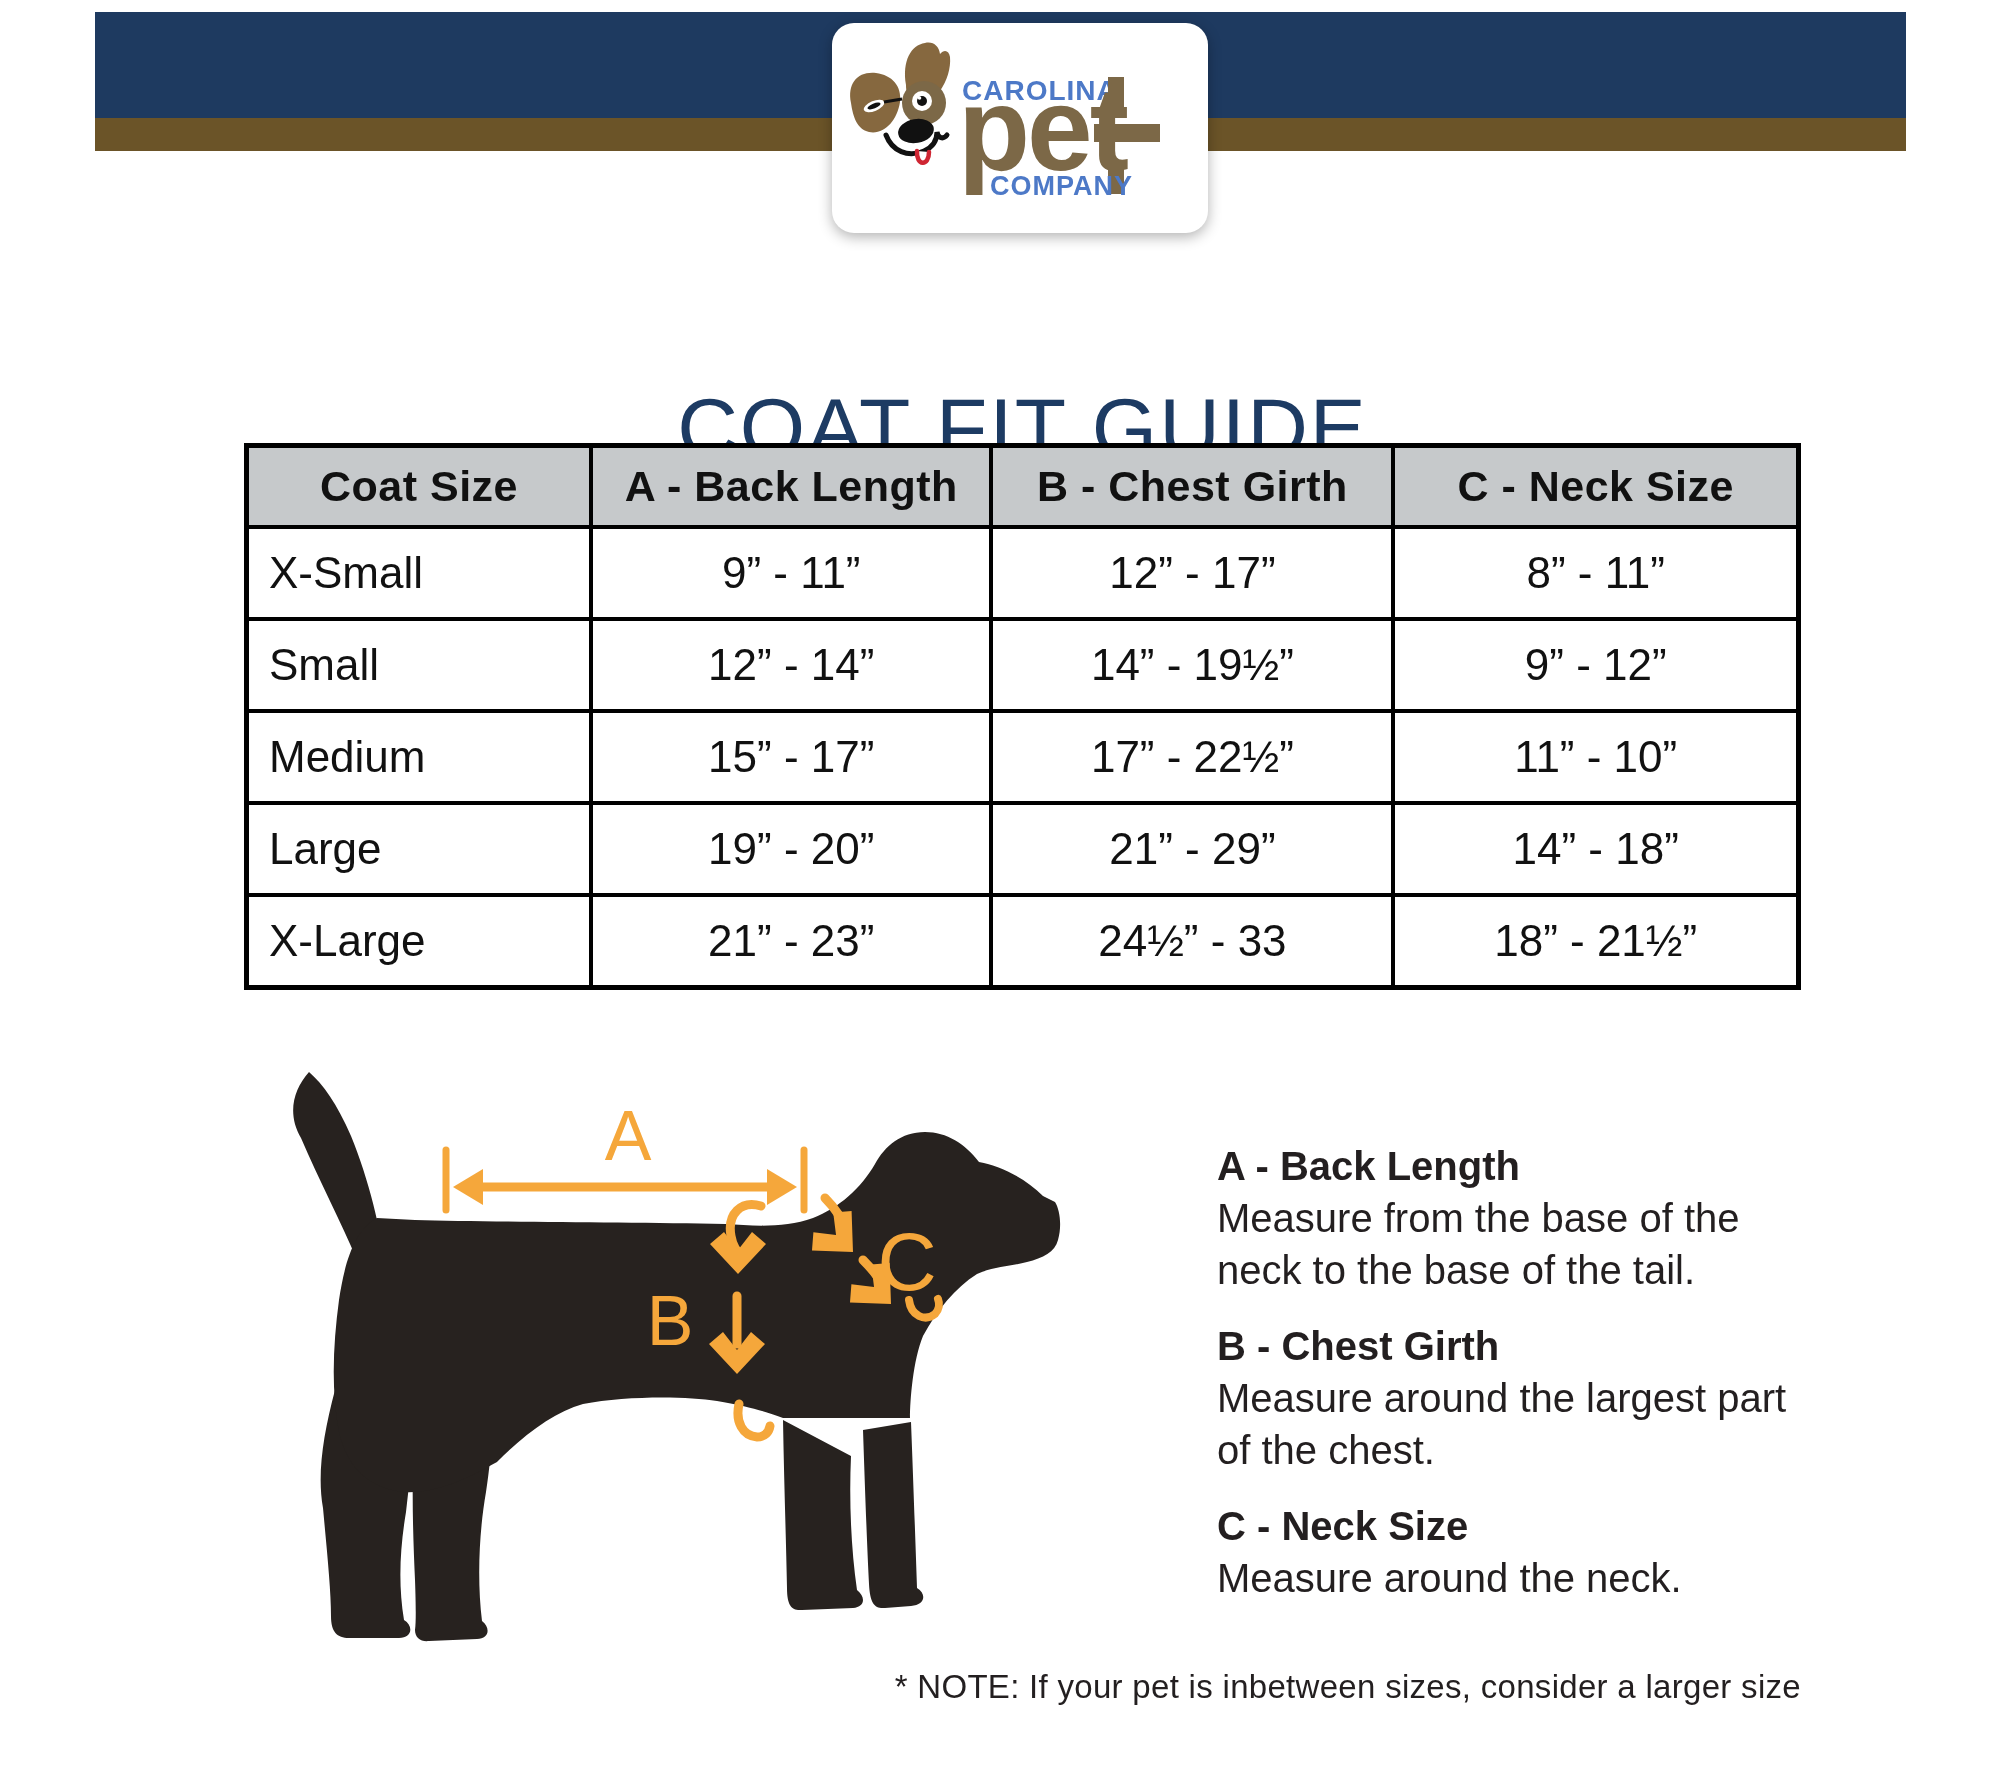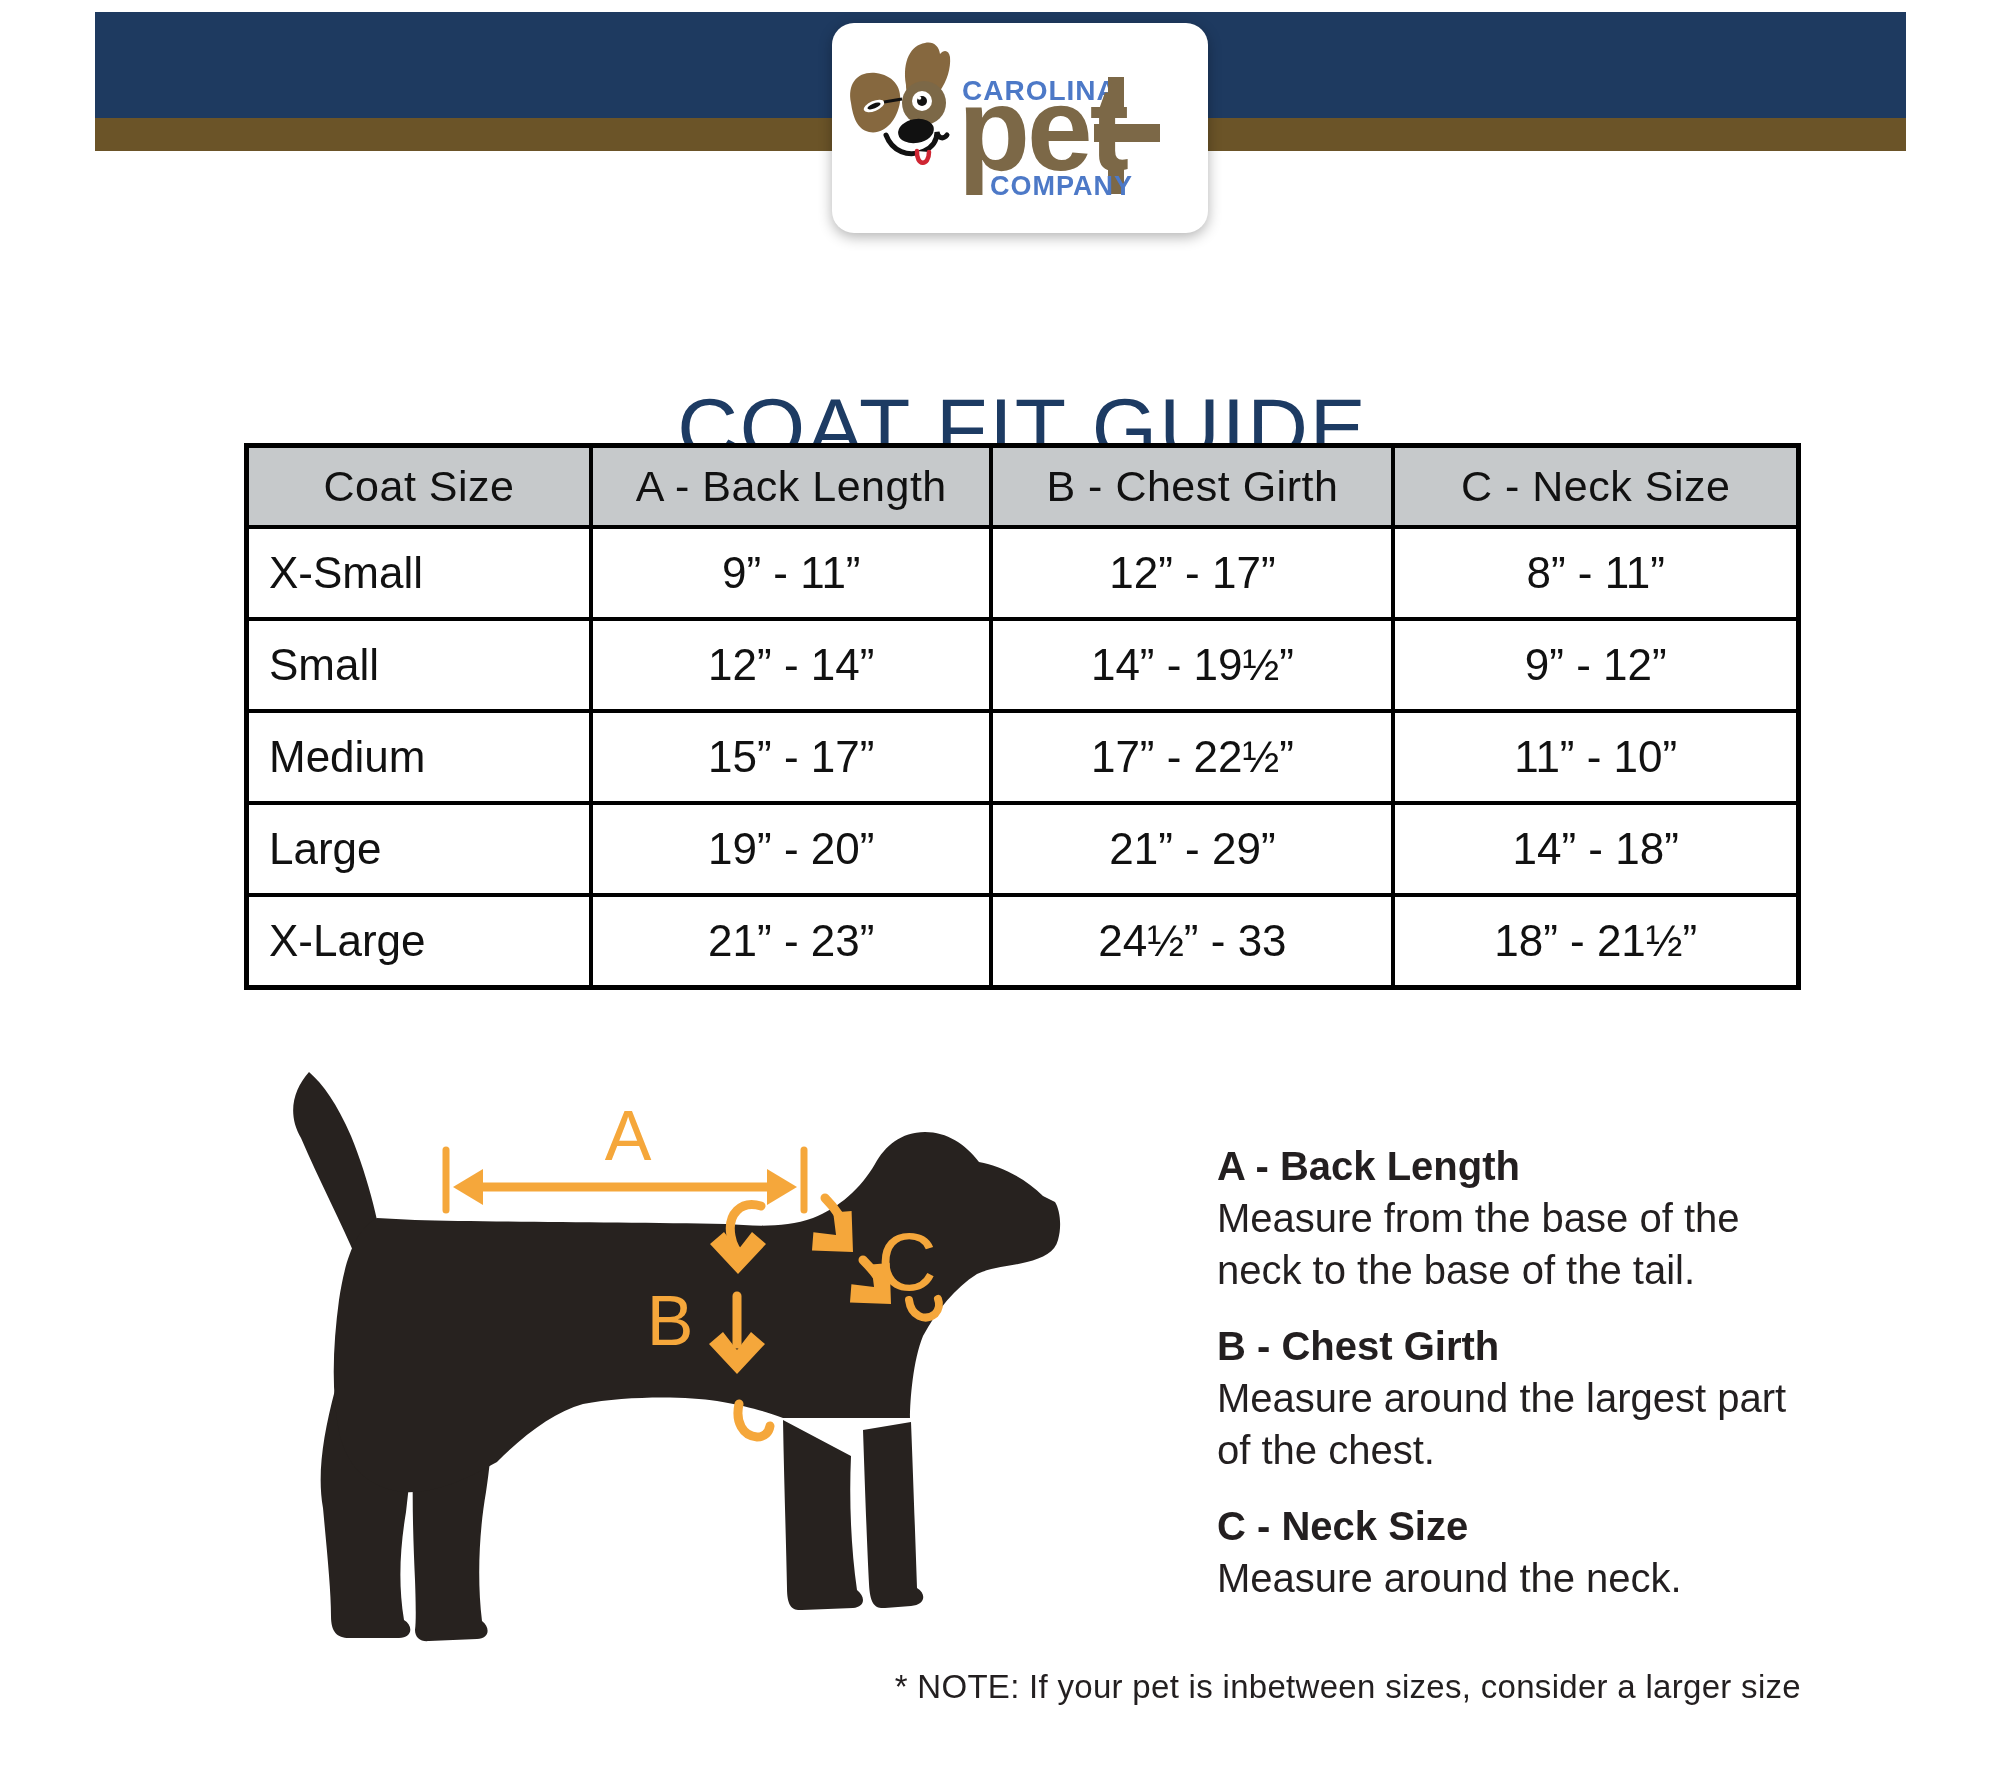--- a/index.html
+++ b/index.html
@@ -22,21 +22,21 @@
     font-size:84px;font-weight:300;letter-spacing:2px;color:#1d3b63;line-height:1.1;
   }
   
   .size-table{
     position:absolute;left:244px;top:443px;width:1557px;height:547px;
     border-collapse:collapse;table-layout:fixed;
   }
   .size-table th,.size-table td{border:4px solid #000;}
   .size-table{border:5px solid #000;}
   .size-table th{
-    background:#c6c9cb;height:75px;font-size:43px;font-weight:400;color:#111;
+    background:#c6c9cb;height:75px;font-size:43px;font-weight:700;color:#111;
     text-align:center;letter-spacing:.5px;
   }
   .size-table td{font-size:44px;font-weight:400;text-align:center;color:#111;height:73px;}
   .size-table td.rowlabel{text-align:left;padding-left:20px;}
   
   .dog-diagram{position:absolute;left:265px;top:1060px;}
   .orange-letter{font-family:"Liberation Sans",sans-serif;font-weight:500;fill:#f5a73b;}
   .orange-stroke{stroke:#f5a73b;stroke-linecap:round;fill:none;}
   
   .guide-block{position:absolute;left:1217px;top:1140px;width:575px;}

